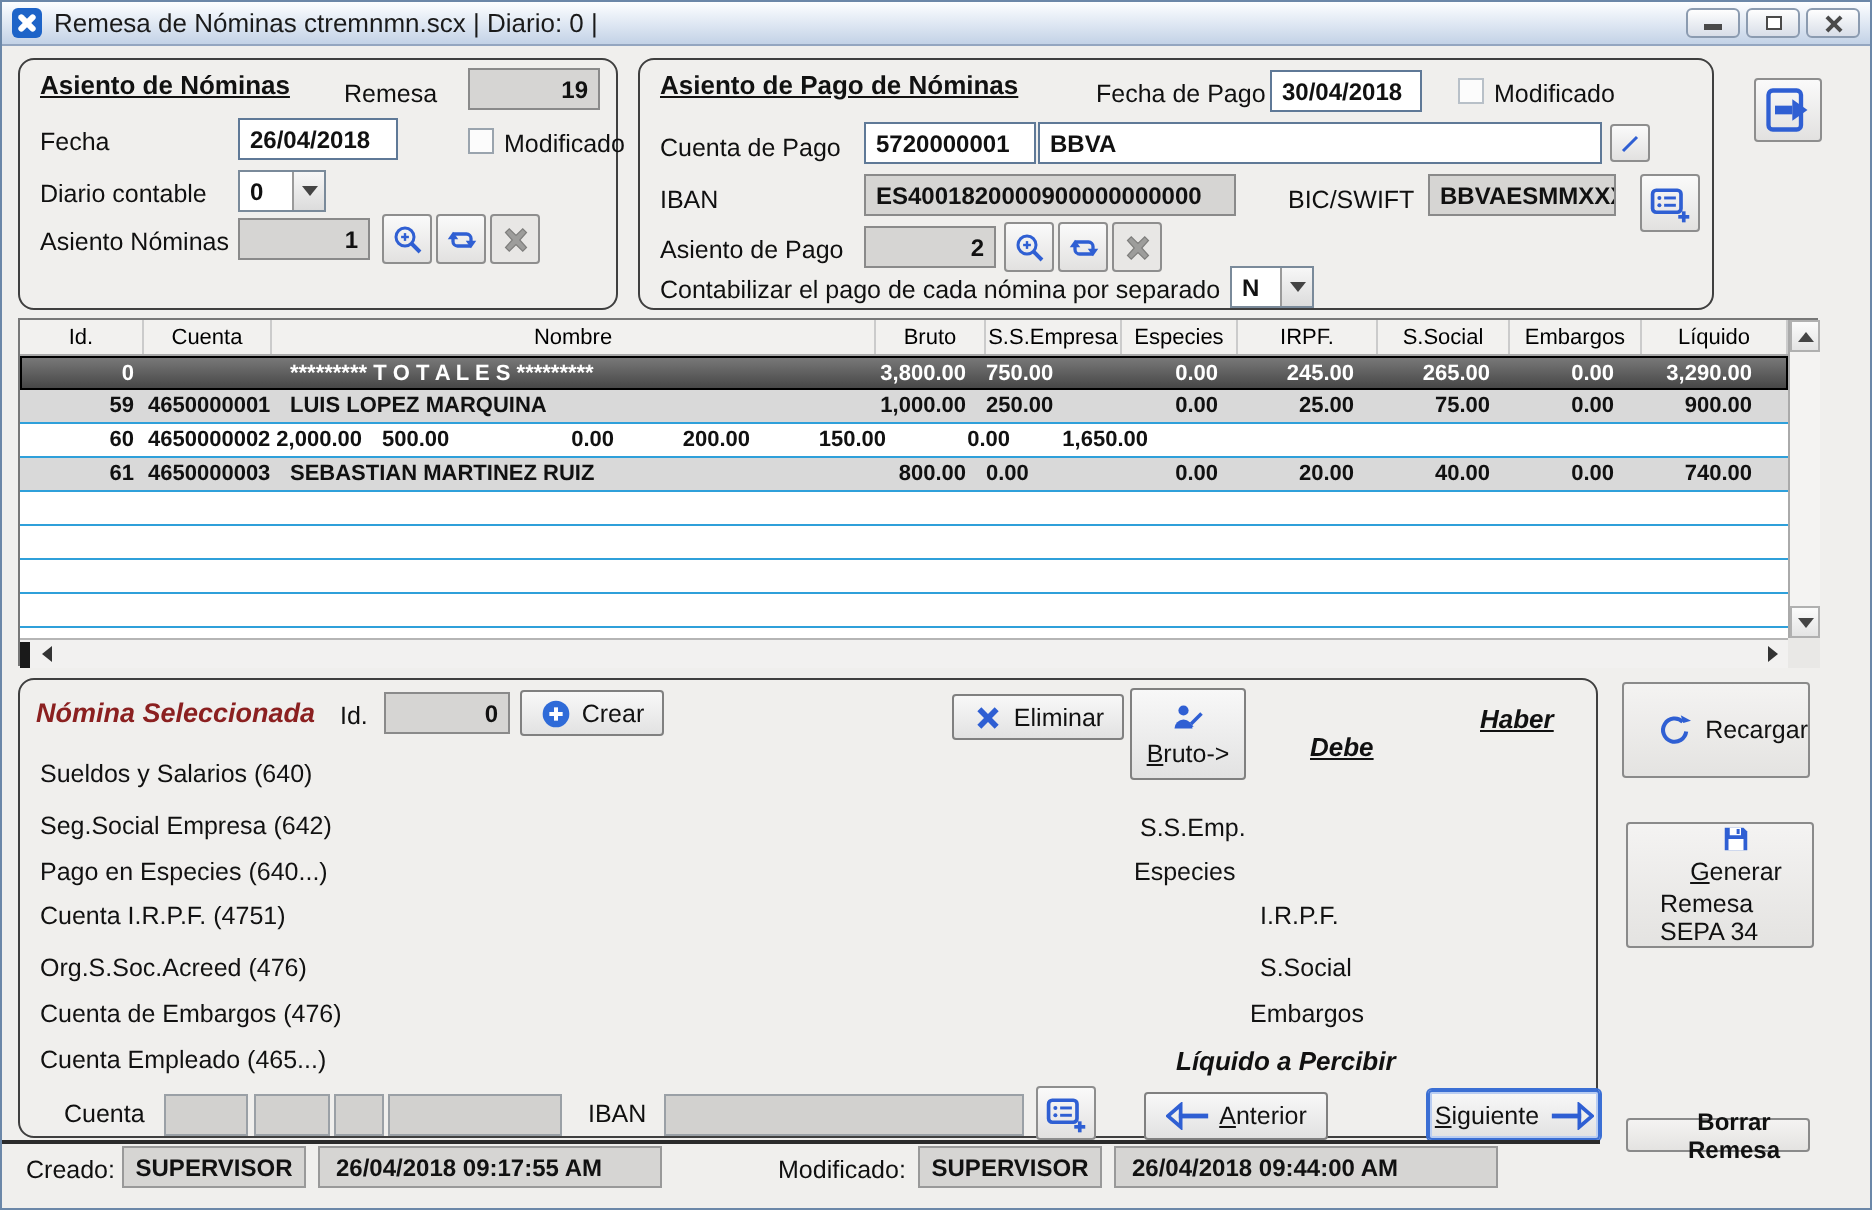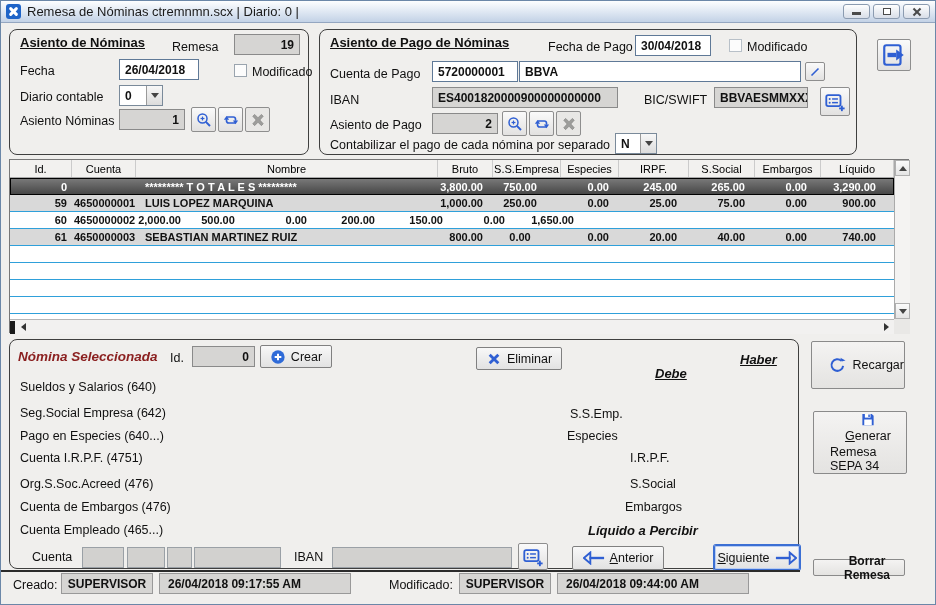--- a/index.html
+++ b/index.html
@@ -58,21 +58,21 @@
   .hc { height:100%; font-size:11px; display:flex; align-items:center; justify-content:center; border-right:1px solid #cbcbcb; color:#000; }
   #grid-body { position:absolute; left:0; top:18px; width:884px; }
   .trow { display:flex; height:17px; line-height:16px; border-bottom:1px solid #2fa0da; background:#fff; font-weight:bold; font-size:11px; }
   .trow:nth-child(even):not(.selected):not(.empty) { background:#d9d9d9; }
   .trow.selected { background:linear-gradient(#787878,#474747); color:#fff; border-top:1px solid #000; border-bottom:1px solid #000; box-shadow:inset 1px 0 0 #000, inset -1px 0 0 #000; }
   .cell { overflow:hidden; white-space:nowrap; }
   .k0{width:62px; text-align:right; padding-right:5px;}
   .k1{width:64px; padding-left:2px;}
   .k2{width:302px; padding-left:9px;}
   .k3{width:55px; text-align:right; padding-right:10px;}
-  .k4{width:68px; text-align:center; padding-right:14px;}
+  .k4{width:68px; text-align:left; padding-right:14px;}
   .k5{width:58px; text-align:right; padding-right:10px;}
   .k6{width:70px; text-align:right; padding-right:12px;}
   .k7{width:66px; text-align:right; padding-right:10px;}
   .k8{width:66px; text-align:right; padding-right:14px;}
   .k9{width:73px; text-align:right; padding-right:18px;}
   #grid-header .hc { padding:0; text-align:center; }
   
   #vscroll { position:absolute; left:884px; top:0; width:16px; height:159px; background:#f4f3f2; border-left:1px solid #aaa; }
   .sb-btn { position:absolute; left:0; width:15px; height:16px; background:linear-gradient(#fbfbfb,#e4e4e4); border:1px solid #b0b0b0; display:flex; align-items:center; justify-content:center; }
   #hscroll { position:absolute; left:0; top:159px; width:884px; height:15px; background:#f2f1f0; border-top:1px solid #b5b5b5; display:flex; align-items:center; }
@@ -327,20 +327,29 @@
           <line x1="12" y1="7" x2="12" y2="17" stroke="#fff" stroke-width="3"></line>
         </svg>
       <span>Crear</span>
     </div>
     <div class="push-btn" style="left:466px; top:7px; width:86px; height:23px;">
       <svg width="16" height="16" viewBox="0 0 24 24">
           <path d="M4 7 l3 -3 L12 9 l5 -5 3 3 -5 5 5 5 -3 3 -5 -5 -5 5 -3 -3 5 -5 z" fill="#2f5fd3"></path>
         </svg>
       <span>Eliminar</span>
     </div>
+    <div class="push-btn" style="left:555px; top:4px; width:58px; height:46px; flex-direction:column; gap:2px;">
+      <svg width="20" height="18" viewBox="0 0 24 24">
+          <circle cx="9" cy="7" r="3.4" fill="#2f5fd3"></circle>
+          <path d="M3 19 a6 6 0 0 1 12 0 z" fill="#2f5fd3"></path>
+          <line x1="14" y1="16" x2="21" y2="9" stroke="#2f5fd3" stroke-width="2.4"></line>
+          <path d="M13 18.5 l1 -2.5 1.8 1.6 z" fill="#2f5fd3"></path>
+        </svg>
+      <span class="hotkey"><u>B</u>ruto-&gt;</span>
+    </div>
     <div class="dh" style="left:645px;margin-top:14px;">Debe</div>
     <div class="dh" style="left:730px;">Haber</div>
 
     <div class="acc-lbl" style="top:40px;">Sueldos y Salarios (640)</div>
     <div class="acc-lbl" style="top:66px;">Seg.Social Empresa (642)</div>
     <div class="acc-lbl" style="top:89px;">Pago en Especies (640...)</div>
     <div class="acc-lbl" style="top:111px;">Cuenta I.R.P.F. (4751)</div>
     <div class="acc-lbl" style="top:137px;">Org.S.Soc.Acreed (476)</div>
     <div class="acc-lbl" style="top:160px;">Cuenta de Embargos (476)</div>
     <div class="acc-lbl" style="top:183px;">Cuenta Empleado (465...)</div>
@@ -403,18 +412,18 @@
     <span class="hotkey"><u>G</u>enerar</span>
     <span>Remesa SEPA 34</span>
   </div>
   <div class="side-btn" style="left:812px; top:558px; width:92px; height:17px; font-weight:bold; font-size:12px;text-align:center;">
     <span>Borrar Remesa</span>
   </div>
 
   <div id="divider-line"></div>
   <div class="lbl" style="left:12px; top:577px;">Creado:</div>
   <div class="foot-box" style="left:60px; width:92px; justify-content:center;">SUPERVISOR</div>
-  <div class="foot-box" style="left:158px; width:192px; padding-left:8px;">26/04/2018 09:17:55 AM</div>
+  <div class="foot-box" style="left:158px; width:172px; padding-left:8px;">26/04/2018 09:17:55 AM</div>
   <div class="lbl" style="left:388px; top:577px;">Modificado:</div>
   <div class="foot-box" style="left:458px; width:92px; justify-content:center;">SUPERVISOR</div>
   <div class="foot-box" style="left:556px; width:192px; padding-left:8px;">26/04/2018 09:44:00 AM</div>
 
 </div>
 
 </body></html>

